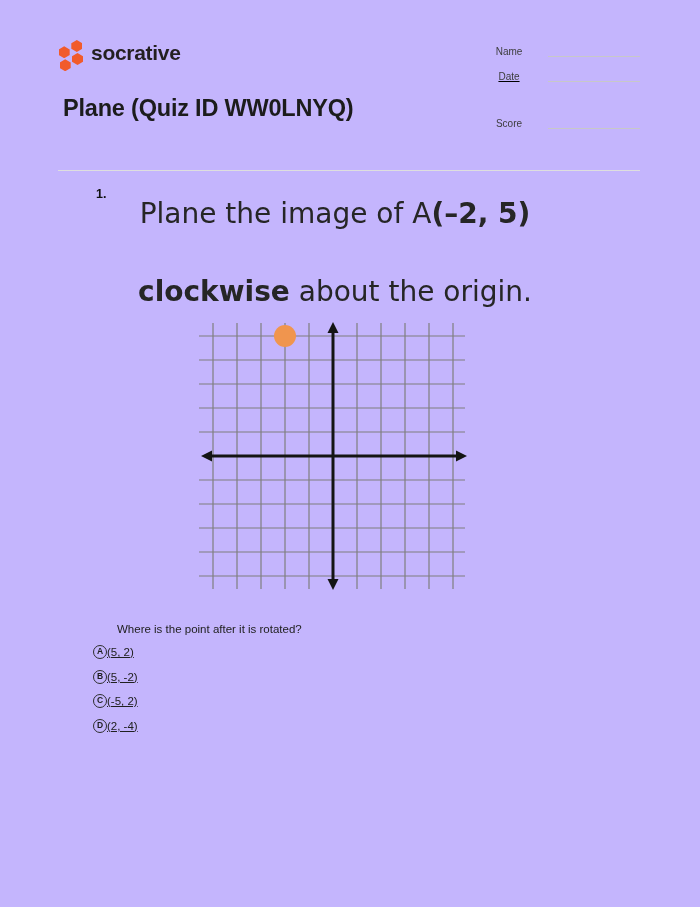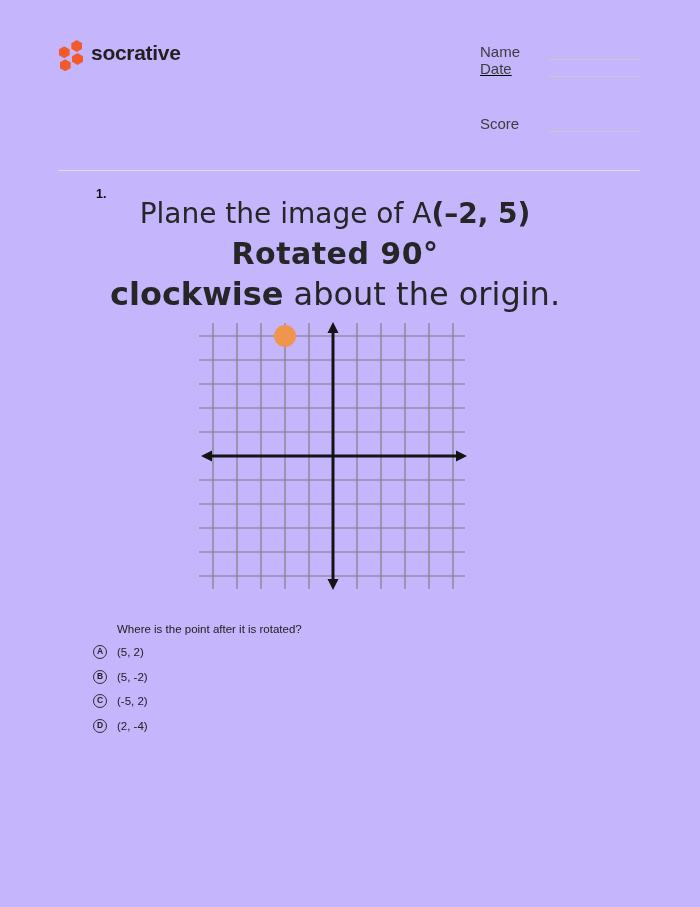--- a/index.html
+++ b/index.html
@@ -14,51 +14,51 @@
   .hex.h1{left:13.3px; top:1px;}
   .hex.h2{left:0.7px;  top:7.3px;}
   .hex.h3{left:14px;   top:14px;}
   .hex.h4{left:1.7px;  top:20.3px;}
   .brand{
     position:absolute; left:91px; top:41px; font-size:21px; font-weight:700;
     color:#231f20; letter-spacing:-0.3px;
   }
   
   .field{position:absolute; left:480px; width:160px; display:flex; align-items:flex-end;}
-  .field .flabel{width:58px; text-align:left; font-size:15px; color:var(--label,#3d3d3d); padding-right:10px;}
+  .field .flabel{width:58px; text-align:center; font-size:10px; color:var(--label,#3d3d3d); padding-right:10px;}
   .field .fline{flex:1; height:13px; border-bottom:1px solid var(--fieldline,#c8c8c8);}
-  .field.name{top:43px;} .field.date{top:60px;text-decoration:underline;} .field.score{top:115px;}
+  .field.name{top:43px;} .field.date{top:68px;text-decoration:underline;} .field.score{top:115px;}
   
   .title{
     position:absolute; left:63px; top:92px; width:450px;
     font-size:23.5px; font-weight:700; line-height:33px;
     color:var(--titlecolor,#1c1c1c); letter-spacing:-0.2px;
   }
   .divider{position:absolute; left:58px; top:170px; width:582px; height:1px; background:var(--divider,#dedede);}
   
   .qnum{position:absolute; left:96px; top:187px; font-size:12.5px; font-weight:700; color:#111;}
   .qtext{
     position:absolute; left:85px; top:194px; width:500px; text-align:center;
     font-family:"DejaVu Sans", sans-serif; color:#262626; line-height:40px;
   }
   .qtext .l1{font-size:28px;}
   .qtext .l2{font-size:30px; font-weight:800; letter-spacing:0.5px;}
-  .qtext .l3{font-size:32px;}
+  .qtext .l3{font-size:28px;margin-top:38px;}
   .qtext b{font-weight:800;}
   #grid-holder{position:absolute; left:196px; top:318px; width:276px; height:277px;}
   
   .prompt{position:absolute; left:117px; top:623px; font-size:11.5px; color:var(--body,#212121);}
   .options{position:absolute; left:93px; top:645px;}
   .option{display:flex; align-items:center; height:14px; margin-bottom:10.5px;}
   .bubble{
     box-sizing:border-box; width:14px; height:14px; border:1.4px solid #2e2e2e; border-radius:50%;
     font-size:8.5px; font-weight:700; color:#1c1c1c; text-align:center; line-height:11.5px;
     flex:0 0 auto;
   }
-  .opt-text{margin-left:10px; font-size:11.5px; color:var(--body,#212121);}
+  .opt-text{font-size:11.5px; color:var(--body,#212121);text-decoration:underline;}
 </style>
 </head>
 <body>
 
 <div class="page" style="--logo: #f15b2b; --divider: #dedede; --fieldline: #c8c8c8; --label: #3d3d3d; --titlecolor: #1c1c1c; --body: #212121;">
 
   <div class="logo-hexes">
     <span class="hex h1"></span>
     <span class="hex h2"></span>
     <span class="hex h3"></span>
@@ -73,29 +73,29 @@
   <div class="field date">
     <span class="flabel">Date</span>
     <span class="fline"></span>
   </div>
   <div class="field score">
     <span class="flabel">Score</span>
     <span class="fline"></span>
   </div>
 
   <div class="title">
+    <div>Plane (Quiz ID WW0LNYQ)</div>
   </div>
 
   <div class="divider"></div>
 
   <span class="qnum">1.</span>
 
   <div class="qtext">
     <div class="l1"><span>Plane the image of A</span><b>(–2, 5)</b></div>
-    <div class="l2">Rotated 90°</div>
     <div class="l3"><b>clockwise</b><span> about the origin.</span></div>
   </div>
 
   <div id="grid-holder"><svg width="276" height="277" viewBox="0 0 276 277">
         <line x1="17" y1="5" x2="17" y2="271" stroke="#7f7f7f" stroke-width="1.2"></line>
         <line x1="41" y1="5" x2="41" y2="271" stroke="#7f7f7f" stroke-width="1.2"></line>
         <line x1="65" y1="5" x2="65" y2="271" stroke="#7f7f7f" stroke-width="1.2"></line>
         <line x1="89" y1="5" x2="89" y2="271" stroke="#7f7f7f" stroke-width="1.2"></line>
         <line x1="113" y1="5" x2="113" y2="271" stroke="#7f7f7f" stroke-width="1.2"></line>
         <line x1="161" y1="5" x2="161" y2="271" stroke="#7f7f7f" stroke-width="1.2"></line>

